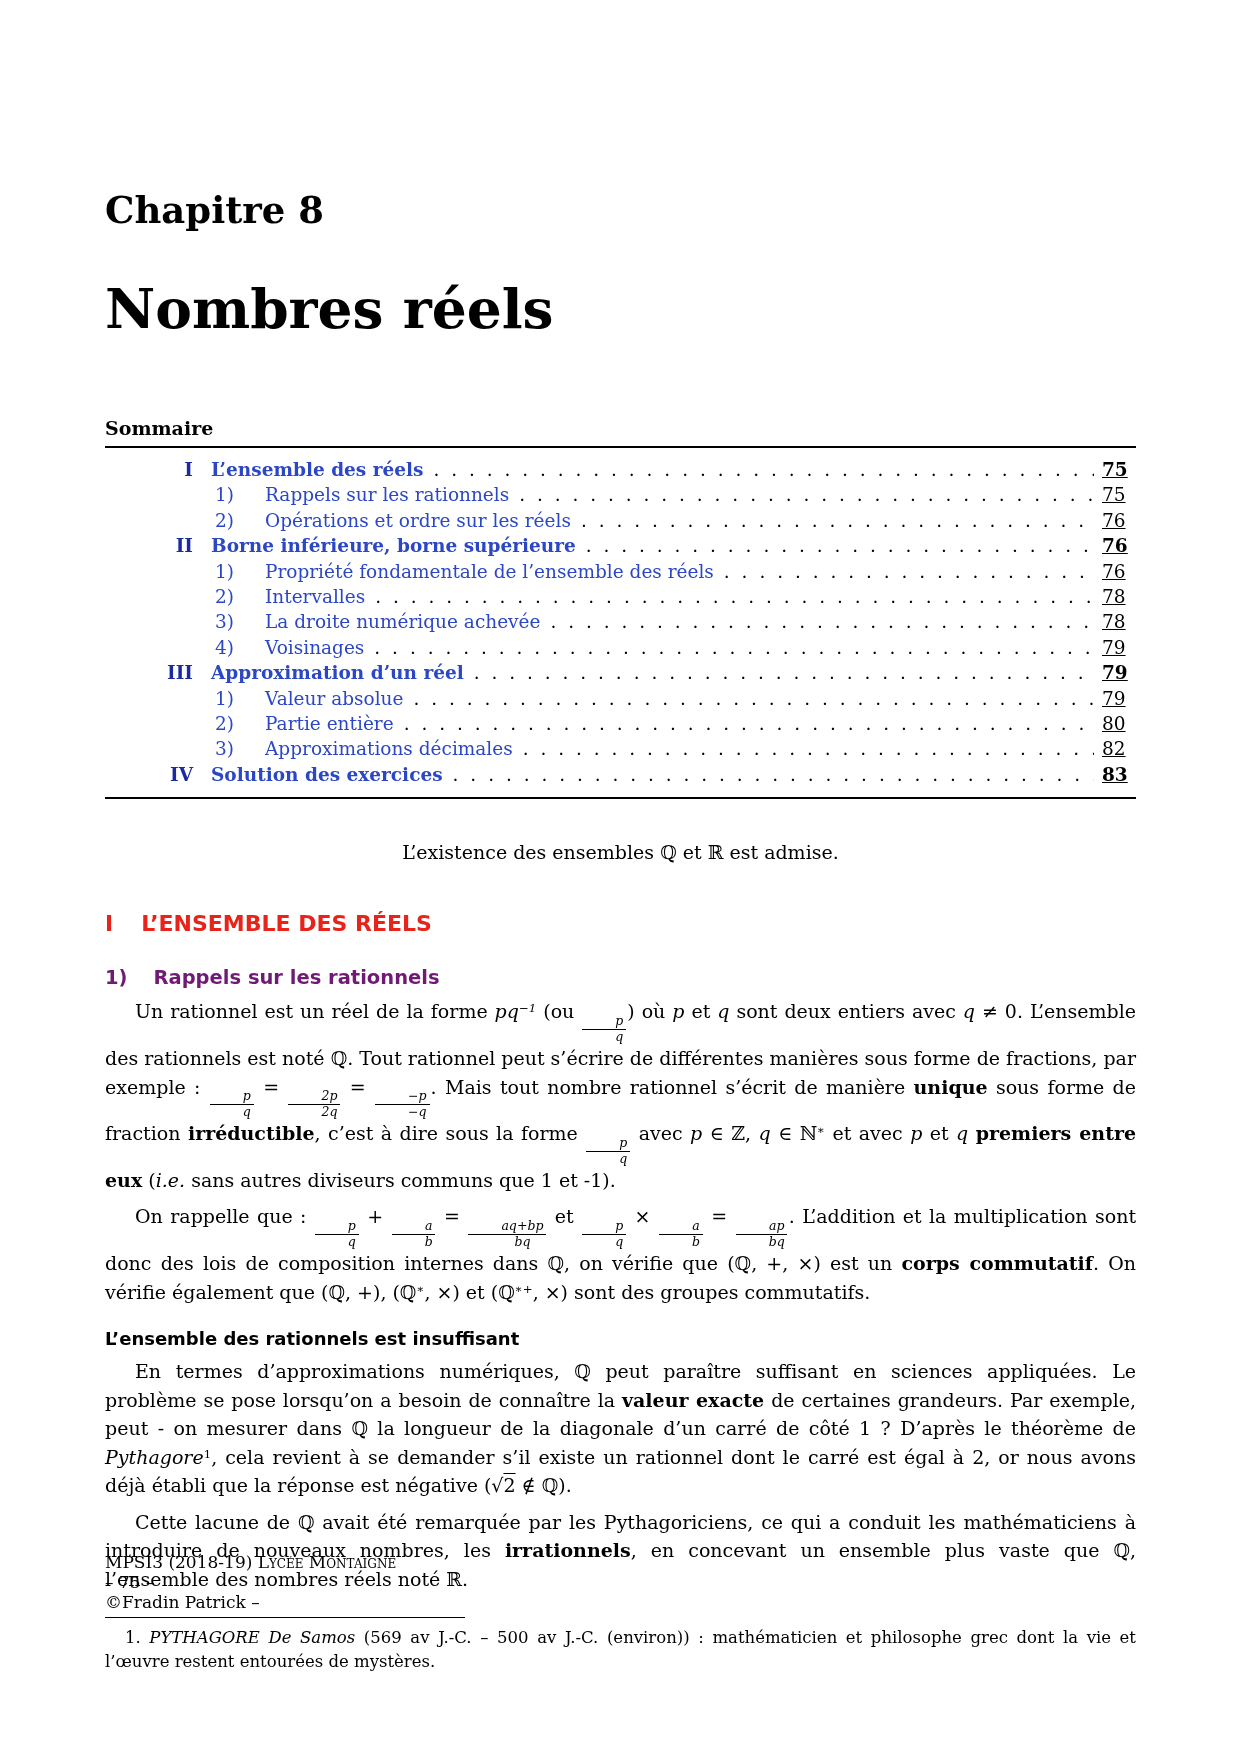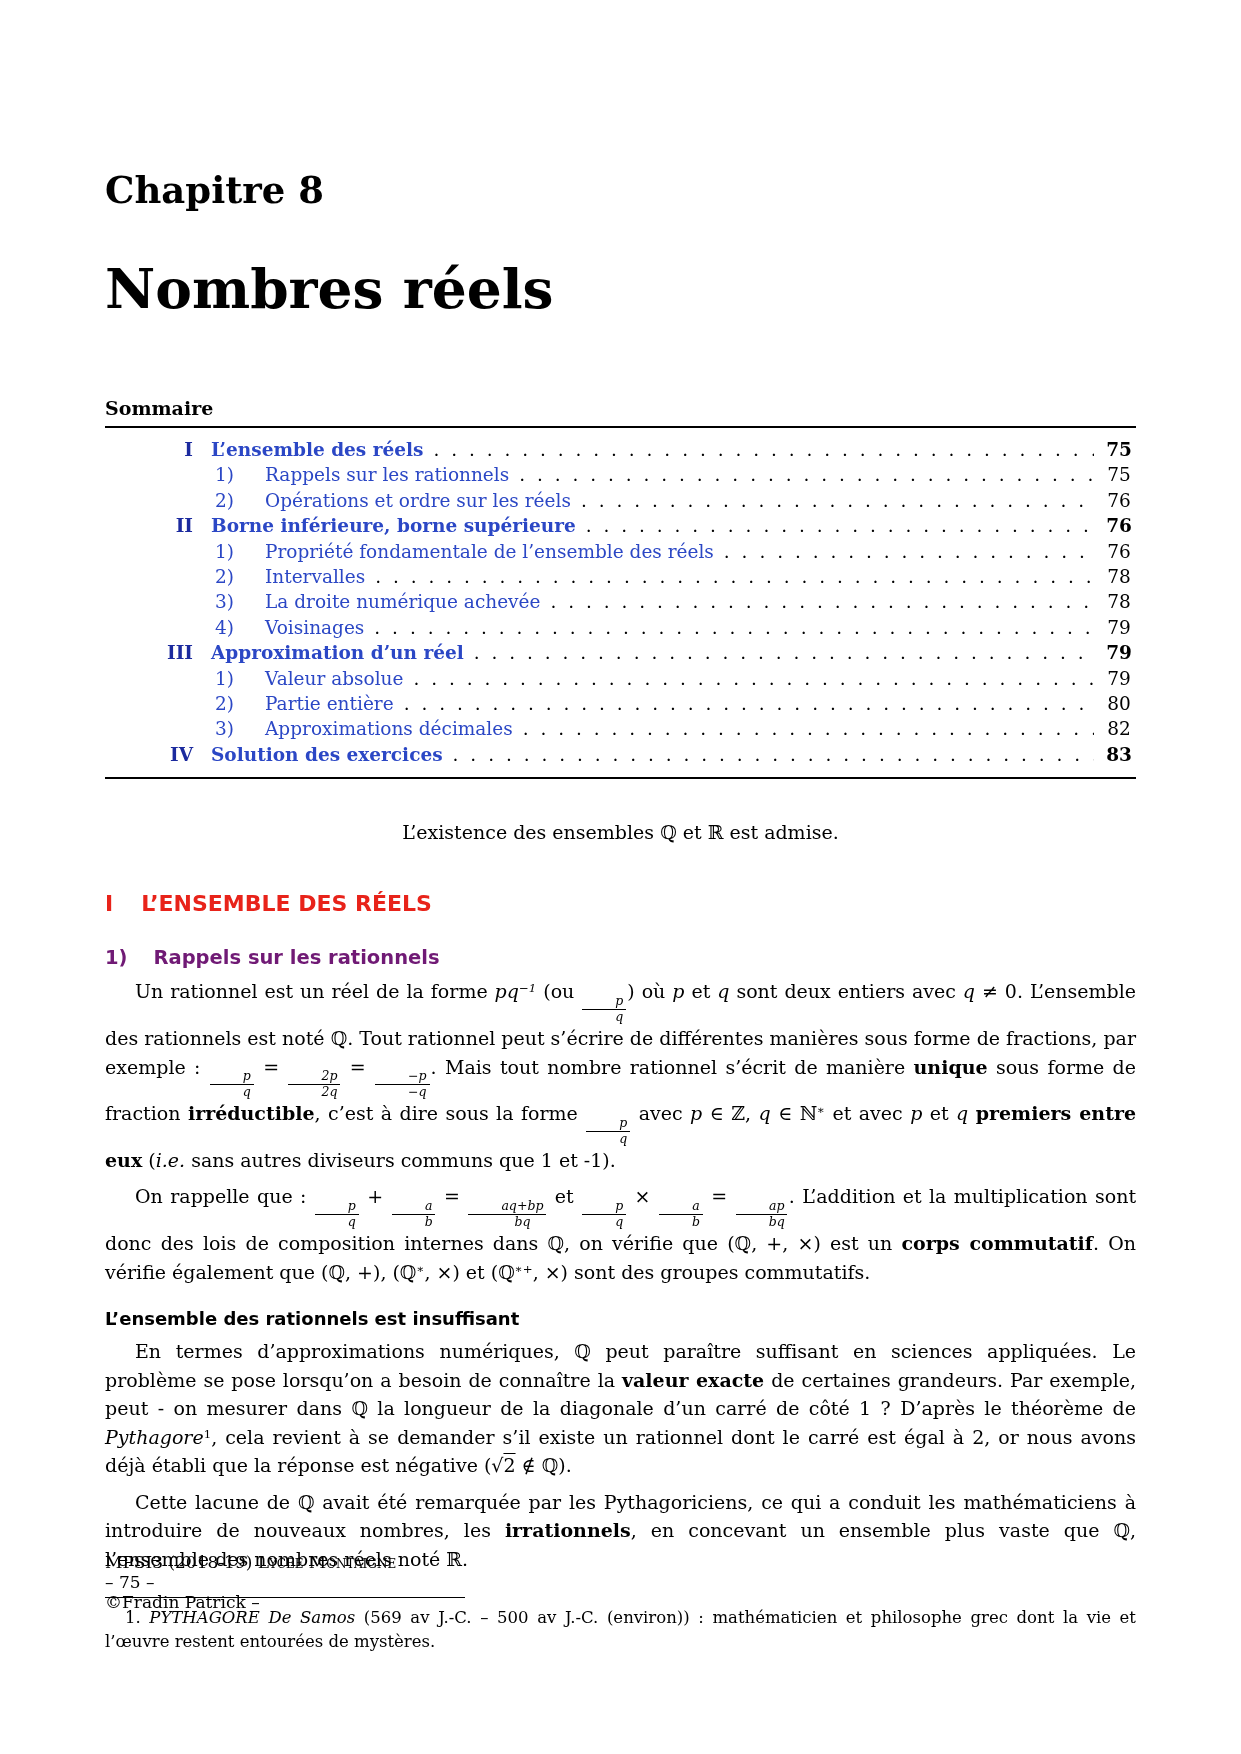--- a/index.html
+++ b/index.html
@@ -7,40 +7,40 @@
     position: relative;
     width: 1241px;
     height: 1754px;
     margin: 0 auto;
     background: #ffffff;
     font-family: "DejaVu Serif", serif;
     color: #000;
     box-sizing: border-box;
     overflow: hidden;
   }
-  .content { padding: 168px 105px 0 105px; }
+  .content { padding: 168px 105px 0 105px; margin-top: 20px; }
 
   .chapter { font-size: 37px; font-weight: bold; margin: 0; }
   .doc-title { font-size: 55px; font-weight: bold; margin: 44px 0 0 0; }
 
   
   .toc { margin-top: 76px; }
   .toc-title { font-size: 19px; font-weight: bold; }
   .toc-rule { height: 2px; background: #000; }
   .toc-rule.top { margin-top: 7px; }
   .toc-entries { padding: 9px 0 10px 0; }
   .toc-row { display: flex; align-items: baseline; line-height: 25.4px; font-size: 18.5px; }
   .toc-num { flex: 0 0 auto; }
   .lvl1 .toc-num { width: 88px; text-align: right; font-weight: bold; color: #1b2a9e; }
   .lvl1 .toc-label { margin-left: 18px; font-weight: bold; color: #2b47c5; }
   .lvl2 .toc-num { width: 50px; margin-left: 110px; color: #2b47c5; }
   .lvl2 .toc-label { color: #2b47c5; }
   .toc-label { flex: 0 0 auto; }
   .toc-leader { flex: 1 1 auto; overflow: hidden; white-space: nowrap; letter-spacing: 3px; margin: 0 8px 0 10px; color: #000; }
-  .toc-page { flex: 0 0 auto; width: 34px; text-align: center; }
+  .toc-page { flex: 0 0 auto; width: 34px; text-align: left; text-decoration: underline; }
   .lvl1 .toc-page { font-weight: bold; }
 
   
   .centered-line { text-align: center; font-size: 19px; margin: 42px 0 0 0; }
 
   .section-heading {
     margin-top: 48px;
     font-family: "DejaVu Sans", sans-serif;
     font-weight: bold;
     font-size: 22px;

